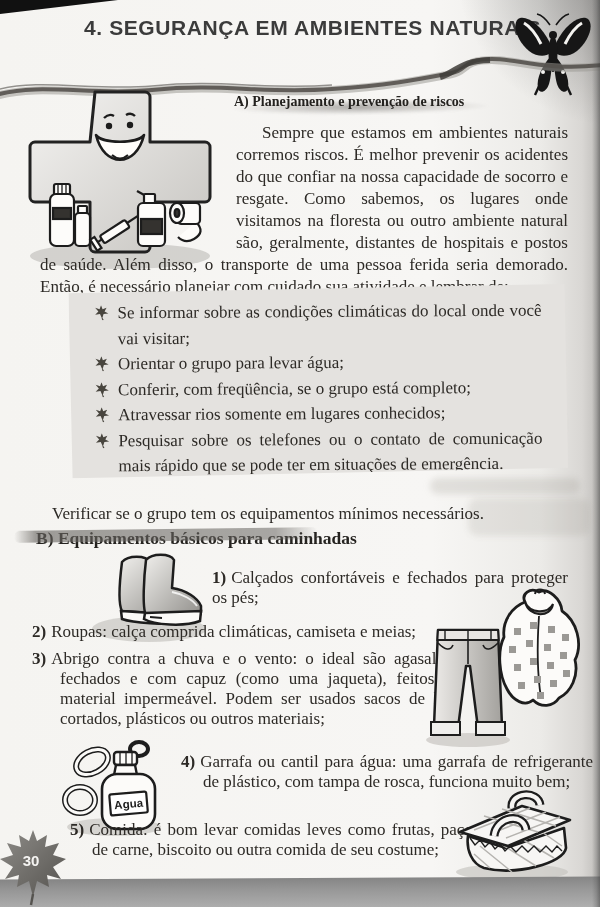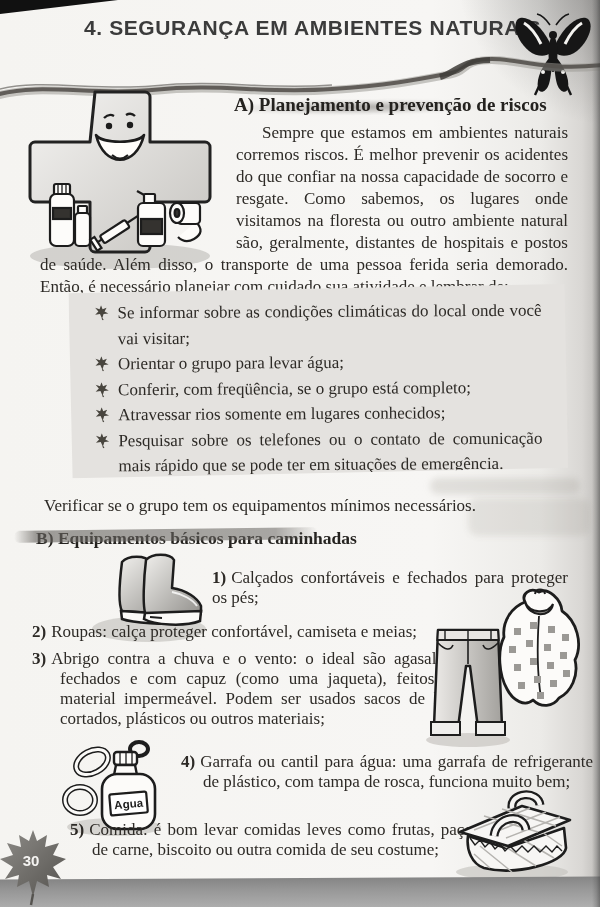--- a/index.html
+++ b/index.html
@@ -27,33 +27,33 @@
   
   .title{left:84px;top:16px;font-family:"Liberation Sans",sans-serif;
     font-size:21px;font-weight:bold;letter-spacing:.6px;color:#3b3b3b;margin:0;white-space:nowrap;}
   .butterfly{left:512px;top:10px;}
   .ribbon{left:0;top:50px;}
   
   .cross-illo{left:20px;top:82px;}
   .swoosh-a{left:224px;top:99px;width:302px;height:16px;
     background:radial-gradient(ellipse 55% 60% at 45% 50%,rgba(108,105,101,.55),rgba(108,105,101,0) 78%);
     filter:blur(1px);transform:rotate(-.6deg);}
-  .heading-a{left:234px;top:94px;font-size:19px;font-weight:bold;margin:0;color:#24221f;}
+  .heading-a{left:234px;top:94px;font-size:14px;font-weight:bold;margin:0;color:#24221f;}
   .para{left:40px;top:122px;width:528px;font-size:17px;line-height:22px;
     text-align:justify;text-indent:26px;}
   .para .float-spacer{float:left;width:196px;height:128px;}
   
   .check-box{left:66px;top:284px;width:502px;height:194px;background:#e4e2df;
     transform:rotate(-.35deg);
     clip-path:polygon(0.6% 4%,99.4% 0.8%,99.9% 95.5%,1.2% 99.4%);}
   .checklist{margin:0;padding:15px 26px 10px 26px;list-style:none;}
   .checklist li{position:relative;padding-left:26px;font-size:17px;line-height:25.5px;
     text-align:justify;color:#2d2a26;}
   .checklist li .leaf{position:absolute;left:2px;top:5px;}
-  .note{left:40px;top:492px;font-size:17px;margin:4px;}
+  .note{left:40px;top:492px;font-size:17px;margin:12px;}
   
   .heading-b{left:36px;top:528px;font-size:17.5px;font-weight:bold;margin:0;color:#24221f;}
   .swoosh-b{left:14px;top:529px;width:304px;height:12px;z-index:3;pointer-events:none;
     background:linear-gradient(90deg,rgba(104,101,97,0),rgba(104,101,97,.62) 7%,rgba(104,101,97,.55) 86%,rgba(104,101,97,0));
     filter:blur(.6px);transform:rotate(-.7deg);border-radius:6px;}
   .boots-illo{left:88px;top:548px;}
   .pants-illo{left:418px;top:620px;}
   .jacket-illo{left:490px;top:586px;}
   .bottle-illo{left:50px;top:736px;}
   .basket-illo{left:450px;top:790px;}
@@ -205,21 +205,21 @@
     <path d="M84,44 C95,46 105,52 109,58" stroke="#ffffff" stroke-width="2" fill="none" opacity=".8"></path>
     <path d="M57,65 L113,63 L112,73 C96,79 66,77 56,71 Z" fill="#fbfaf8" stroke="#1d1d1d" stroke-width="2.5"></path>
     <line x1="62" y1="69" x2="74" y2="70" stroke="#1d1d1d" stroke-width="2"></line>
   </svg>
 
   <div class="abs eq-item item-1">
     <span class="num">1)</span><span>Calçados confortáveis e fechados para proteger os pés;</span>
   </div>
 
   <div class="abs eq-item item-2">
-    <span class="num">2)</span><span>Roupas: calça proteger confortável, camiseta e meias;</span>
+    <span class="num">2)</span><span>Roupas: calça comprida climáticas, camiseta e meias;</span>
   </div>
 
   <div class="abs eq-item item-3">
     <span class="num">3)</span><span>Abrigo contra a chuva e o vento: o ideal são agasalhos fechados e com capuz (como uma jaqueta), feitos de material impermeável. Podem ser usados sacos de lixo cortados, plásticos ou outros materiais;</span>
   </div>
 
   <svg class="abs pants-illo" width="100" height="128" viewBox="0 0 100 128">
     <defs>
       <linearGradient id="pantGrad" x1="0" y1="0" x2="1" y2="0">
         <stop offset="0" stop-color="#eceae7"></stop>

